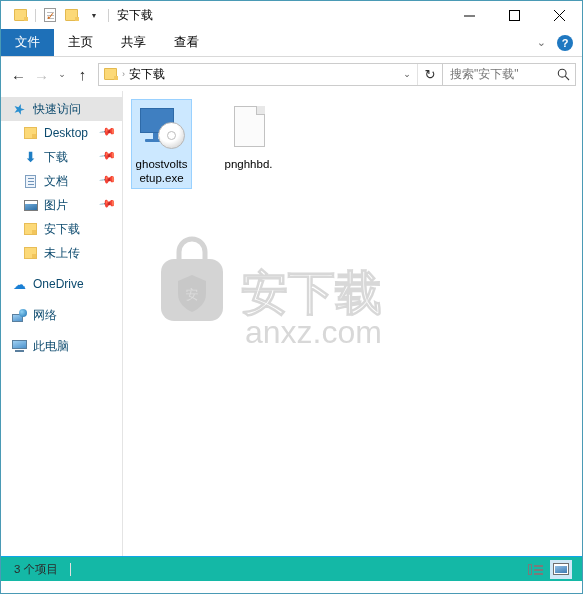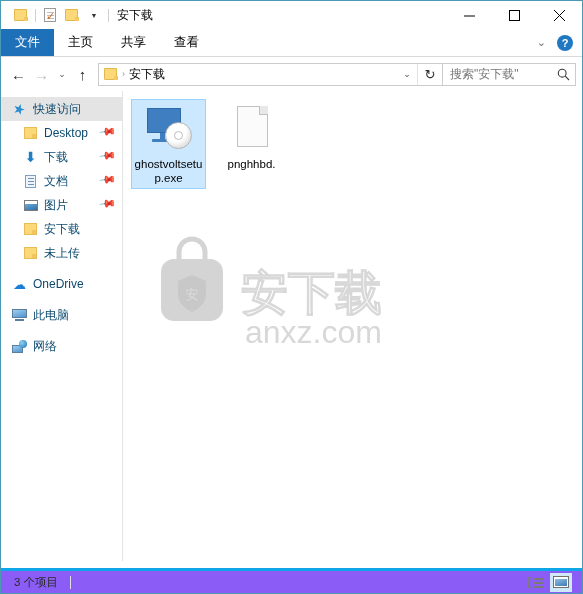--- a/index.html
+++ b/index.html
@@ -418,22 +418,22 @@
     overflow: hidden;
   }
   .files {
     display: flex;
     flex-wrap: wrap;
     align-content: flex-start;
     position: relative;
     z-index: 2;
   }
   .file {
-    width: 75px;
-    margin-right: 8px;
+    width: 61px;
+    margin-right: 26px;
     padding: 4px 2px 3px 2px;
     box-sizing: border-box;
     display: flex;
     flex-direction: column;
     align-items: center;
     border: 1px solid transparent;
   }
   .file.selected {
     background: #cce8ff;
     border: 1px solid #99d1ff;
@@ -543,24 +543,24 @@
     top: 140px;
     width: 270px;
     height: 120px;
     z-index: 1;
     pointer-events: none;
   }
 
   
   .statusbar {
     position: absolute;
-    left: 0; right: 0; bottom: 0;
+    left: 0; right: 0; bottom: 12px;
     height: 25px;
-    border-top: 3px solid #0ea5e9;
-    background: #8b5cf6;
+    border-top: 1px solid #0ea5e9;
+    background: #14b8a6;
     display: flex;
     align-items: center;
     box-sizing: border-box;
   }
   .status-count {
     font-size: 11.5px;
     color: #2b2b2b;
     padding-left: 13px;
   }
   .status-sep {
@@ -764,30 +764,30 @@
 
       <div class="nav-item group">
         <span class="ico">
             <span class="ic-cloud">☁</span>
           </span>
         <span class="lbl">OneDrive</span>
       </div>
 
       <div class="nav-item group">
         <span class="ico">
+            <span class="ic-net"></span>
+          </span>
+        <span class="lbl">网络</span>
+      </div>
+
+      <div class="nav-item group">
+        <span class="ico">
             <span class="ic-pc"></span>
           </span>
         <span class="lbl">此电脑</span>
-      </div>
-
-      <div class="nav-item group">
-        <span class="ico">
-            <span class="ic-net"></span>
-          </span>
-        <span class="lbl">网络</span>
       </div>
 
     </div>
 
     <div class="filepane">
 
       <div class="watermark">
         <svg width="270" height="120" viewBox="0 0 270 120">
           <g fill="#d4d4d4">
             <rect x="8" y="28" width="62" height="62" rx="13"></rect>

